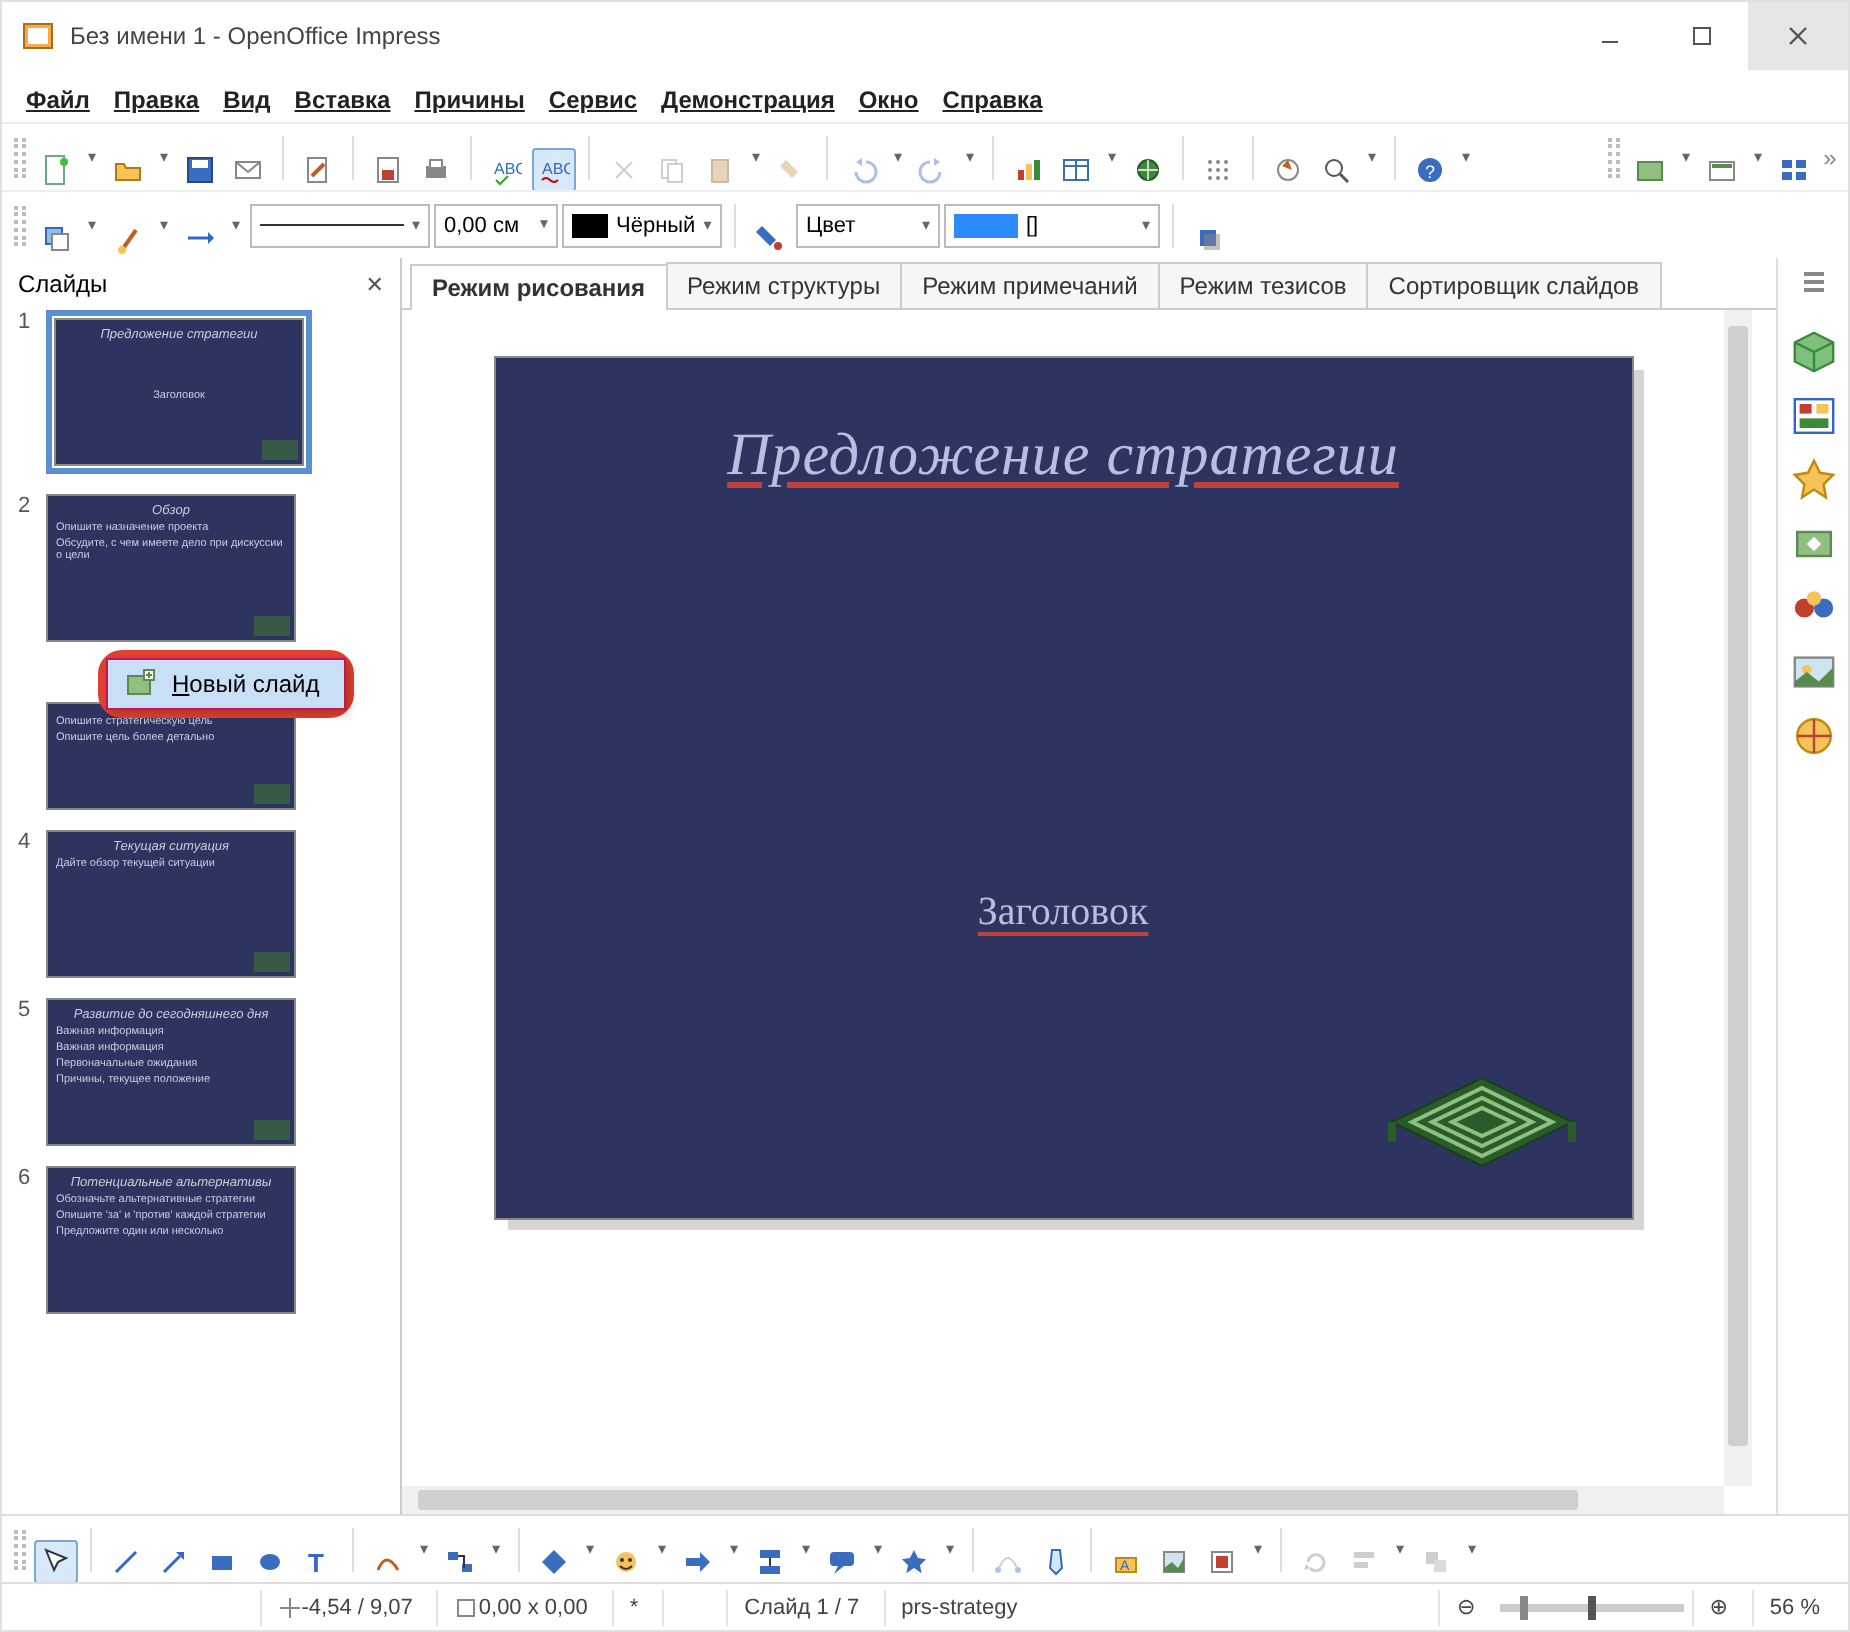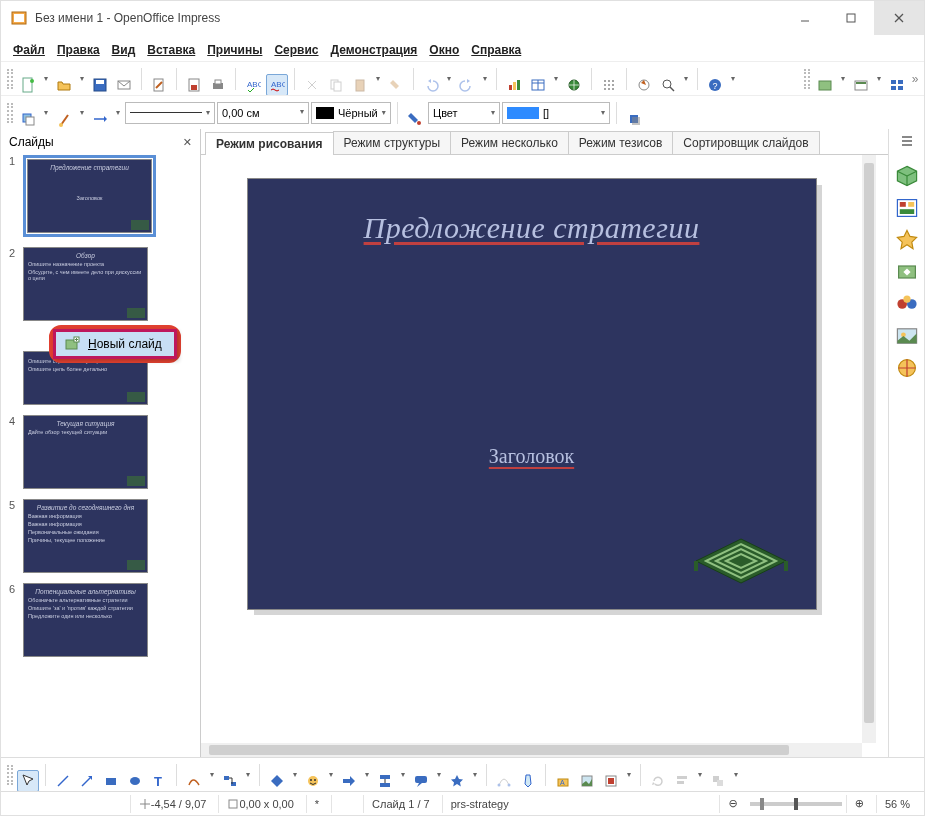--- a/index.html
+++ b/index.html
@@ -39,21 +39,21 @@
 .thumb-row { display: flex; align-items: flex-start; gap: 4px; margin-bottom: 10px; }
 .thumb-num { font-size: 11px; color: #555; width: 10px; }
 .thumb { width: 125px; height: 74px; background: #2d345f; border: 1px solid #888; position: relative; color: #c9cde0; font-size: 5.5px; padding: 4px; }
 .thumb-sel { border: 3px solid #5a8fd6; padding: 1px; }
 .thumb .t-title { text-align: center; font-style: italic; font-size: 6.5px; }
 .thumb .t-line { margin-top: 2px; }
 .maze-mini { position: absolute; right: 2px; bottom: 2px; width: 18px; height: 10px; background: #3a6b3a; opacity: 0.7; }
 
 
 .ctx-highlight { position: absolute; border: 4px solid #e04030; border-radius: 12px; padding: 0; }
-.ctx-menu { background: #e5e5e5; border: 3px solid #be185d; box-shadow: 2px 2px 4px rgba(0,0,0,0.2); }
+.ctx-menu { background: #e5e5e5; border: 1px solid #be185d; box-shadow: 2px 2px 4px rgba(0,0,0,0.2); }
 .ctx-item { display: flex; align-items: center; gap: 8px; padding: 4px 12px 4px 8px; font-size: 12px; background: #c8dff5; }
 .ctx-icon { width: 16px; height: 16px; }
 
 
 .workspace { flex: 1; display: flex; flex-direction: column; }
 .view-tabs { height: 26px; background: #fff; display: flex; align-items: flex-start; padding: 2px 4px 0; gap: 0; border-bottom: 1px solid #ccc; }
 .view-tab { padding: 4px 10px; font-size: 12px; border: 1px solid #ccc; border-bottom: none; margin-right: -1px; background: #f6f6f6; color: #333; }
 .view-tab.active { background: #fff; font-weight: bold; position: relative; top: 1px; }
 .canvas-area { flex: 1; background: #fff; position: relative; overflow: hidden; border-right: 12px solid #fff; }
 .canvas-scroll { position: absolute; inset: 0 14px 14px 0; display: flex; align-items: flex-start; justify-content: center; padding-top: 24px; }
@@ -330,21 +330,21 @@
         <svg viewBox="0 0 16 16">
           <line x1="2" y1="8" x2="12" y2="8" stroke="#36c" stroke-width="1.5"></line>
           <path d="M12 5l3 3-3 3z" fill="#36c"></path>
         </svg>
       </div>
       <div class="dd">▾</div>
     <div class="combo" style="width:90px">
         <span style="flex:1;border-top:1px solid #333;"></span>
         <span class="arrow">▾</span>
       </div>
-    <div class="combo" style="width:92px">
+    <div class="combo" style="width:62px">
         <span>0,00 см</span>
         <span style="flex:1"></span>
         <span class="arrow" style="transform:rotate(180deg)">▴</span>
       </div>
     <div class="combo" style="width:80px">
         <span class="swatch" style="width:18px;background:#000000"></span>
         <span>Чёрный</span>
         <span class="arrow">▾</span>
       </div>
     <div class="sep"></div>
@@ -463,21 +463,21 @@
             <span><u>Н</u>овый слайд</span>
           </div>
         </div>
       </div>
     </div>
 
     <div class="workspace">
       <div class="view-tabs">
         <div class="view-tab active">Режим рисования</div>
         <div class="view-tab">Режим структуры</div>
-        <div class="view-tab">Режим несколько</div>
+        <div class="view-tab">Режим примечаний</div>
         <div class="view-tab">Режим тезисов</div>
         <div class="view-tab">Сортировщик слайдов</div>
       </div>
       <div class="canvas-area">
         <div class="canvas-scroll">
           <div class="slide-canvas">
             <div class="slide-title">Предложение стратегии</div>
             <div class="slide-subtitle">Заголовок</div>
             <svg class="maze" viewBox="0 0 110 70">
               <g transform="translate(10,8)">

